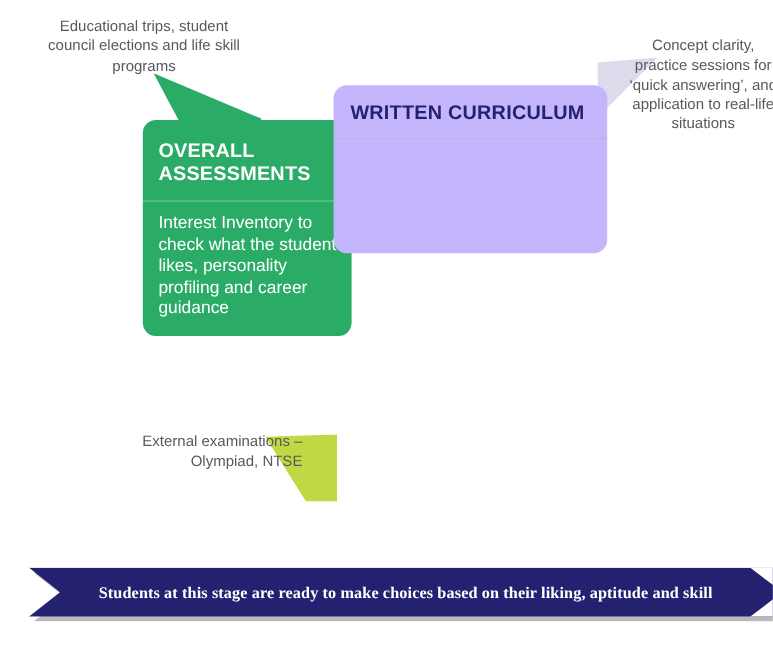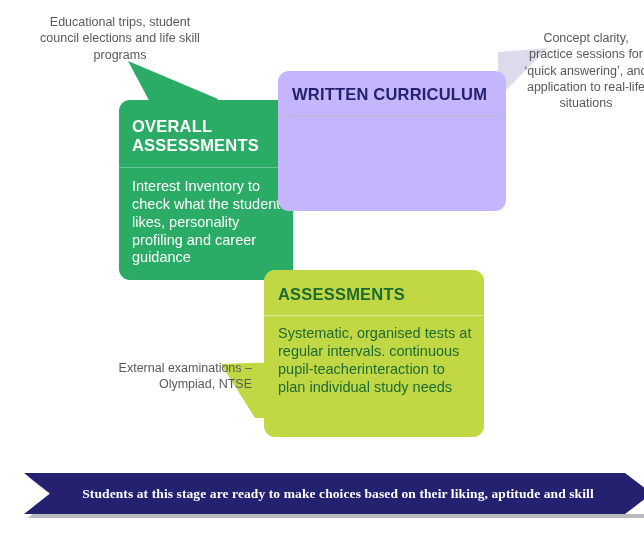--- a/index.html
+++ b/index.html
@@ -228,25 +228,20 @@
     <div class="card-head">WRITTEN CURRICULUM</div>
     <div class="card-divider"></div>
   </div>
 
   <div class="annotation" id="annotation-top-right">Concept clarity, practice sessions for ‘quick answering’, and application to real-life situations</div>
 
   <svg id="assessments-tail" viewBox="0 0 60 56">
     <polygon points="0,2 60,0 60,56 34,56" fill="#c1d844"></polygon>
   </svg>
 
-  <div class="card" id="assessments-card">
-    <div class="card-head">ASSESSMENTS</div>
-    <div class="card-divider"></div>
-    <div class="card-body">Systematic, organised tests at regular intervals. continuous pupil-teacherinteraction to plan individual study needs</div>
-  </div>
 
   <div class="annotation" id="annotation-bottom-left">External examinations – Olympiad, NTSE</div>
 
   <div id="bottom-banner">
     <div class="banner-shadow"></div>
     <div class="banner-shape"></div>
     <div class="banner-notch-right"></div>
     <div class="banner-text">Students at this stage are ready to make choices based on their liking, aptitude and skill</div>
   </div>
 

